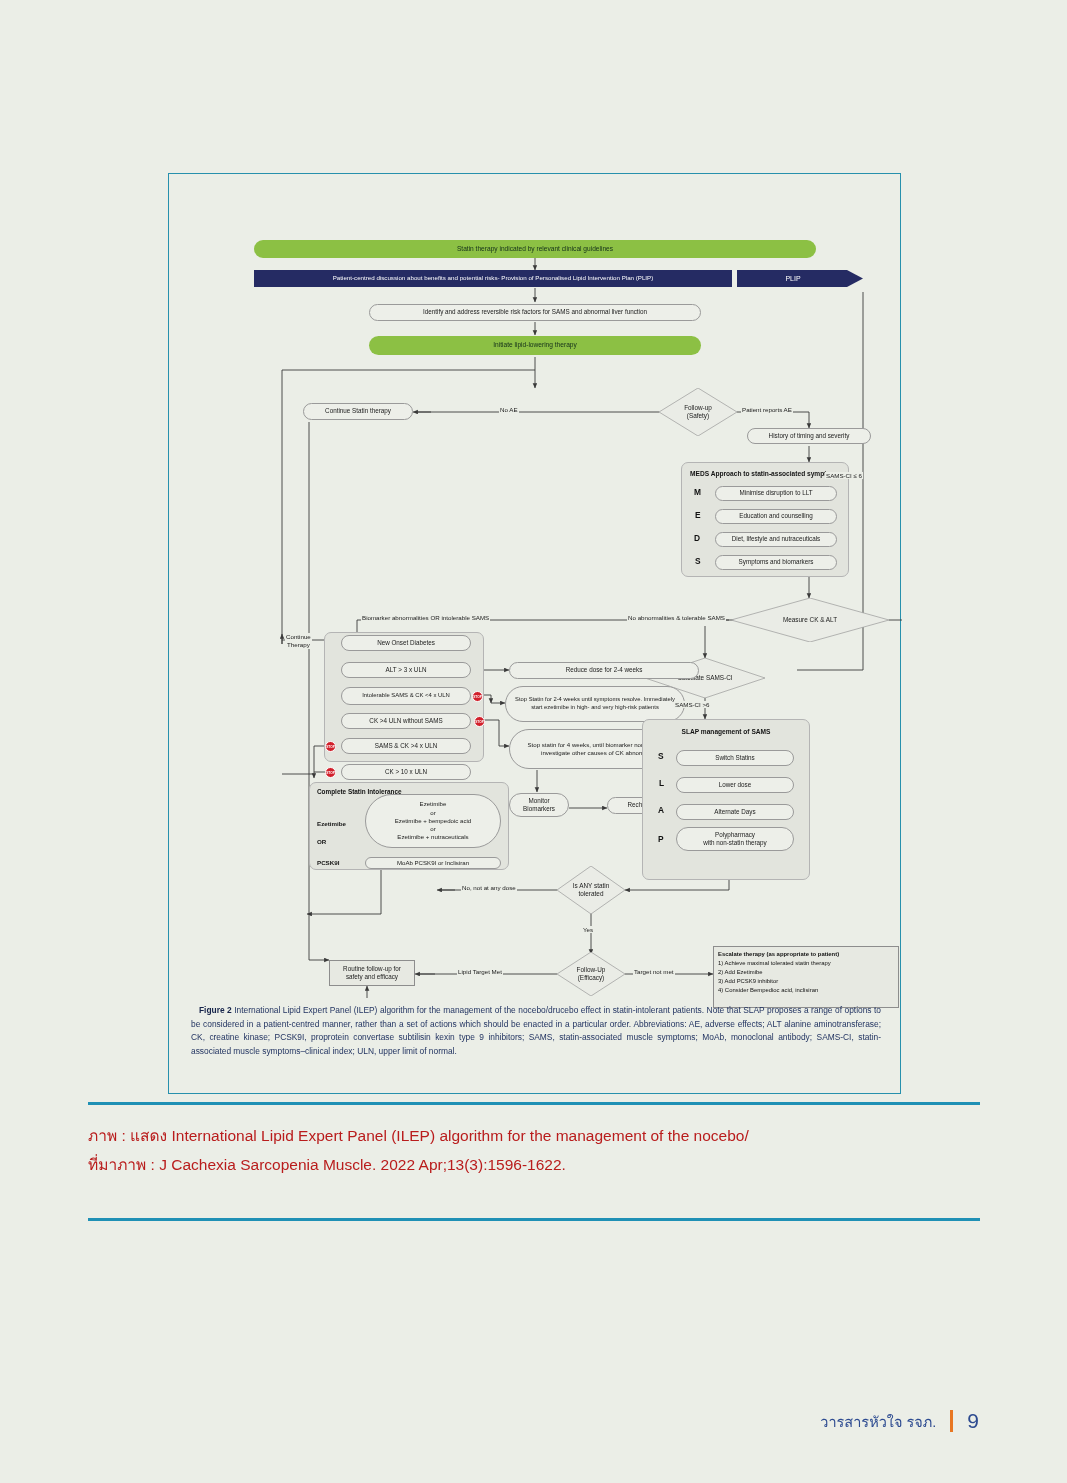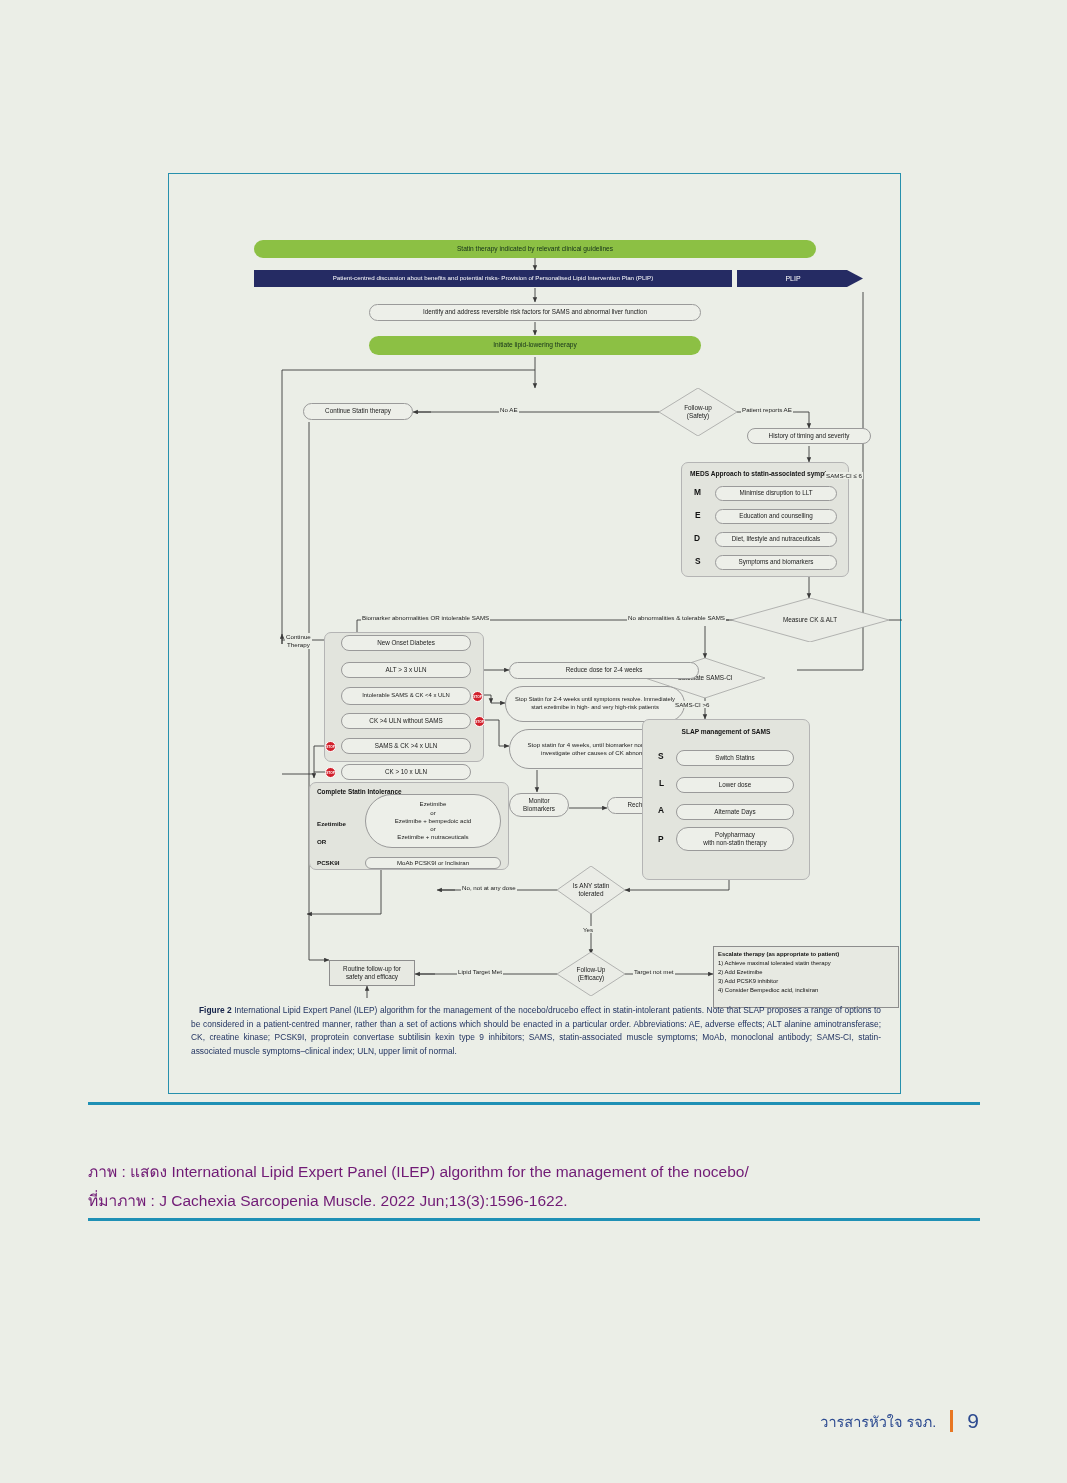--- a/index.html
+++ b/index.html
@@ -176,22 +176,21 @@
     width: 892px;
     height: 3px;
     background: #1f90b5;
   }
   #thai-block {
     position: absolute;
     left: 88px; top: 1122px;
     width: 900px;
     font-size: 15.5px;
     line-height: 1.85;
-    color: #701a75;
-    margin-top: 36px;
+    color: #b91c1c;
   }
 
   
   #footer {
     position: absolute;
     right: 88px; bottom: 50px;
     display: flex;
     align-items: center;
     gap: 14px;
     font-size: 14.5px;
@@ -478,21 +477,21 @@
     <div id="fig-caption">
       <b>Figure 2</b>
       <span>International Lipid Expert Panel (ILEP) algorithm for the management of the nocebo/drucebo effect in statin-intolerant patients. Note that SLAP proposes a range of options to be considered in a patient-centred manner, rather than a set of actions which should be enacted in a particular order. Abbreviations: AE, adverse effects; ALT alanine aminotransferase; CK, creatine kinase; PCSK9I, proprotein convertase subtilisin kexin type 9 inhibitors; SAMS, statin-associated muscle symptoms; MoAb, monoclonal antibody; SAMS-CI, statin-associated muscle symptoms–clinical index; ULN, upper limit of normal.</span>
     </div>
   </div>
 
   <div class="hrule" style="top:1102px;"></div>
 
   <div id="thai-block">
     <div>ภาพ : แสดง International Lipid Expert Panel (ILEP) algorithm for the management of the nocebo/</div>
-    <div>ที่มาภาพ : J Cachexia Sarcopenia Muscle. 2022 Jun;13(3):1596-1622.</div>
+    <div>ที่มาภาพ : J Cachexia Sarcopenia Muscle. 2022 Apr;13(3):1596-1622.</div>
   </div>
 
   <div class="hrule" style="top:1218px;"></div>
 
   <div id="footer">
     <span>วารสารหัวใจ รจภ.</span>
     <span id="footer-sep"></span>
     <span id="footer-page">9</span>
   </div>
 

